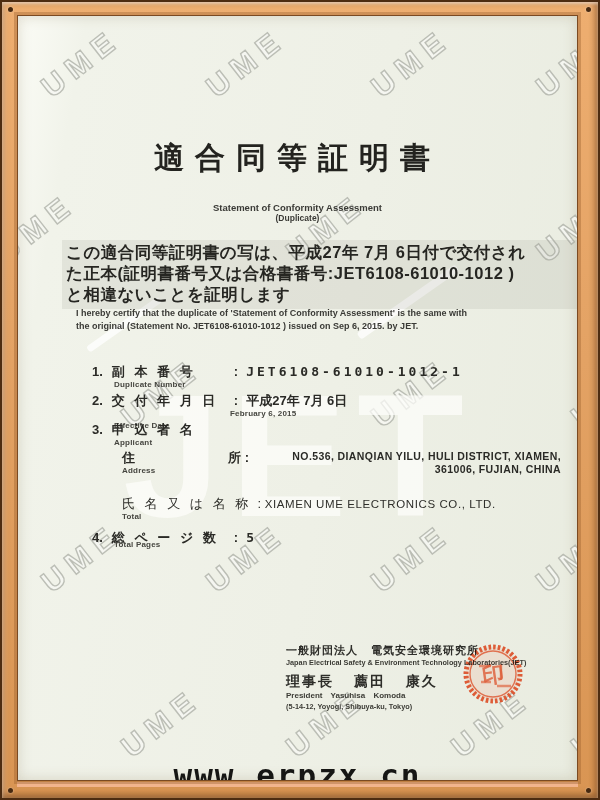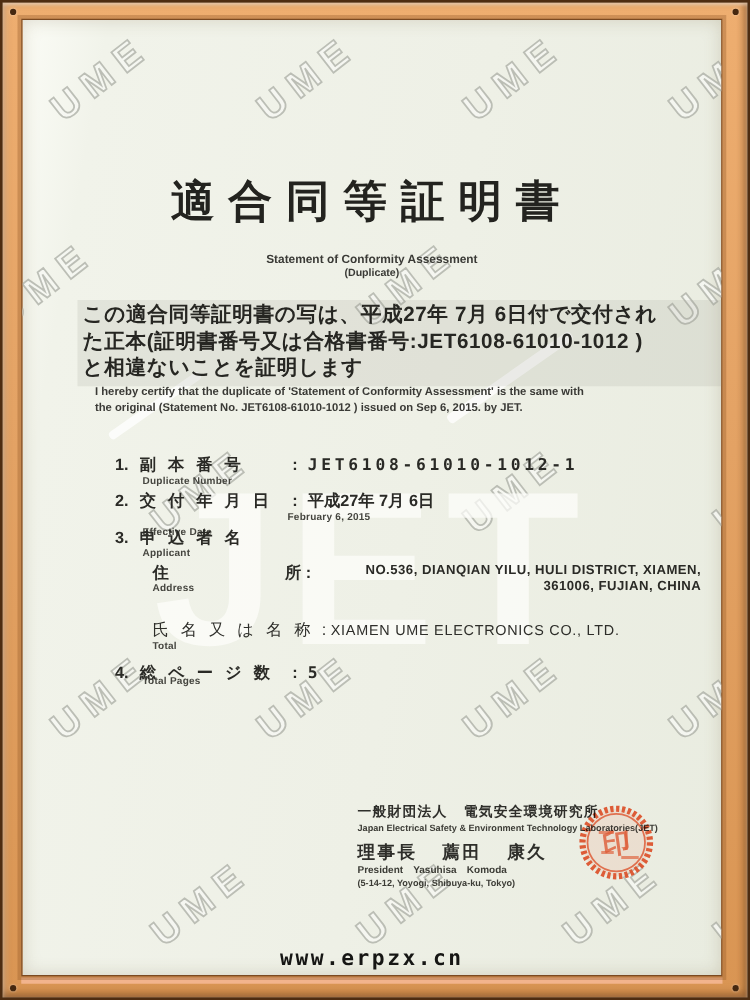--- a/index.html
+++ b/index.html
@@ -27,21 +27,21 @@
   .wm-big{position:absolute;left:105px;top:352px;font-weight:bold;font-size:175px;line-height:1;
       letter-spacing:10px;color:rgba(253,253,251,.72);}
   .swoosh{position:absolute;background:rgba(255,255,255,.75);border-radius:3px;}
   .sw1{left:330px;top:282px;width:120px;height:8px;transform:rotate(-35deg);}
   .sw2{left:62px;top:305px;width:88px;height:7px;transform:rotate(-35deg);}
   
   .content{position:absolute;inset:0;z-index:2;}
   .abs{position:absolute;}
   .pre{white-space:pre-line;}
   .center{left:0;right:0;text-align:center;}
-  .title{top:122px;font-size:35px;font-weight:bold;letter-spacing:11px;color:#23231f;}
+  .title{top:122px;font-size:30px;font-weight:bold;letter-spacing:11px;color:#23231f;}
   .subtitle{top:166px;font-size:15px;font-weight:bold;letter-spacing:2px;}
   .title-en{top:186px;font-size:9.5px;font-weight:bold;color:#3a3a36;}
   .subtitle-en{top:197px;font-size:8.5px;font-weight:bold;color:#3a3a36;}
   .statement-jp{left:44px;top:224px;width:557px;font-size:16.5px;font-weight:bold;line-height:1.27;
       letter-spacing:.5px;color:#262622;background:rgba(158,158,152,.18);padding:2px 4px 4px 4px;}
   .statement-en{left:58px;top:291px;width:470px;font-size:9px;font-weight:bold;line-height:1.4;color:#3a3a36;}
   .item{left:74px;font-size:13px;font-weight:bold;color:#2a2a26;}
   .item .no{margin-right:9px;}
   .item .lbl{display:inline-block;width:122px;letter-spacing:3px;}
   .item .col{margin:0 8px 0 0;}
@@ -52,21 +52,21 @@
   .name-row .nlbl{letter-spacing:3px;margin-right:6px;}
   .name-row .nval{font-size:11.5px;letter-spacing:.6px;}
   .issuer{left:268px;top:629px;line-height:1;}
   .issuer .org-jp{font-size:11px;font-weight:bold;word-spacing:9px;letter-spacing:1px;}
   .issuer .org-en{font-size:7.3px;font-weight:bold;color:#3c3c36;margin-top:3px;}
   .issuer .pres-jp{font-size:14px;font-weight:bold;word-spacing:14px;letter-spacing:2px;margin-top:8px;}
   .issuer .pres-en{font-size:8px;font-weight:bold;color:#3c3c36;margin-top:4px;word-spacing:6px;}
   .issuer .addr-jp{font-size:13px;font-weight:bold;letter-spacing:1px;margin-top:9px;}
   .issuer .addr-en{font-size:7.3px;font-weight:bold;color:#3c3c36;margin-top:3px;}
   .seal{left:443px;top:626px;width:64px;height:64px;mix-blend-mode:multiply;opacity:.92;}
-  .url{top:741px;font-family:"DejaVu Sans Mono",monospace;font-weight:bold;font-size:17px;
+  .url{top:741px;font-family:"DejaVu Sans Mono",monospace;font-weight:bold;font-size:31px;
        letter-spacing:2px;color:#161614;}
 </style>
 </head>
 <body>
 
 <div class="scan">
   <div class="screw s-tl"></div>
   <div class="screw s-tr"></div>
   <div class="screw s-bl"></div>
   <div class="screw s-br"></div>

